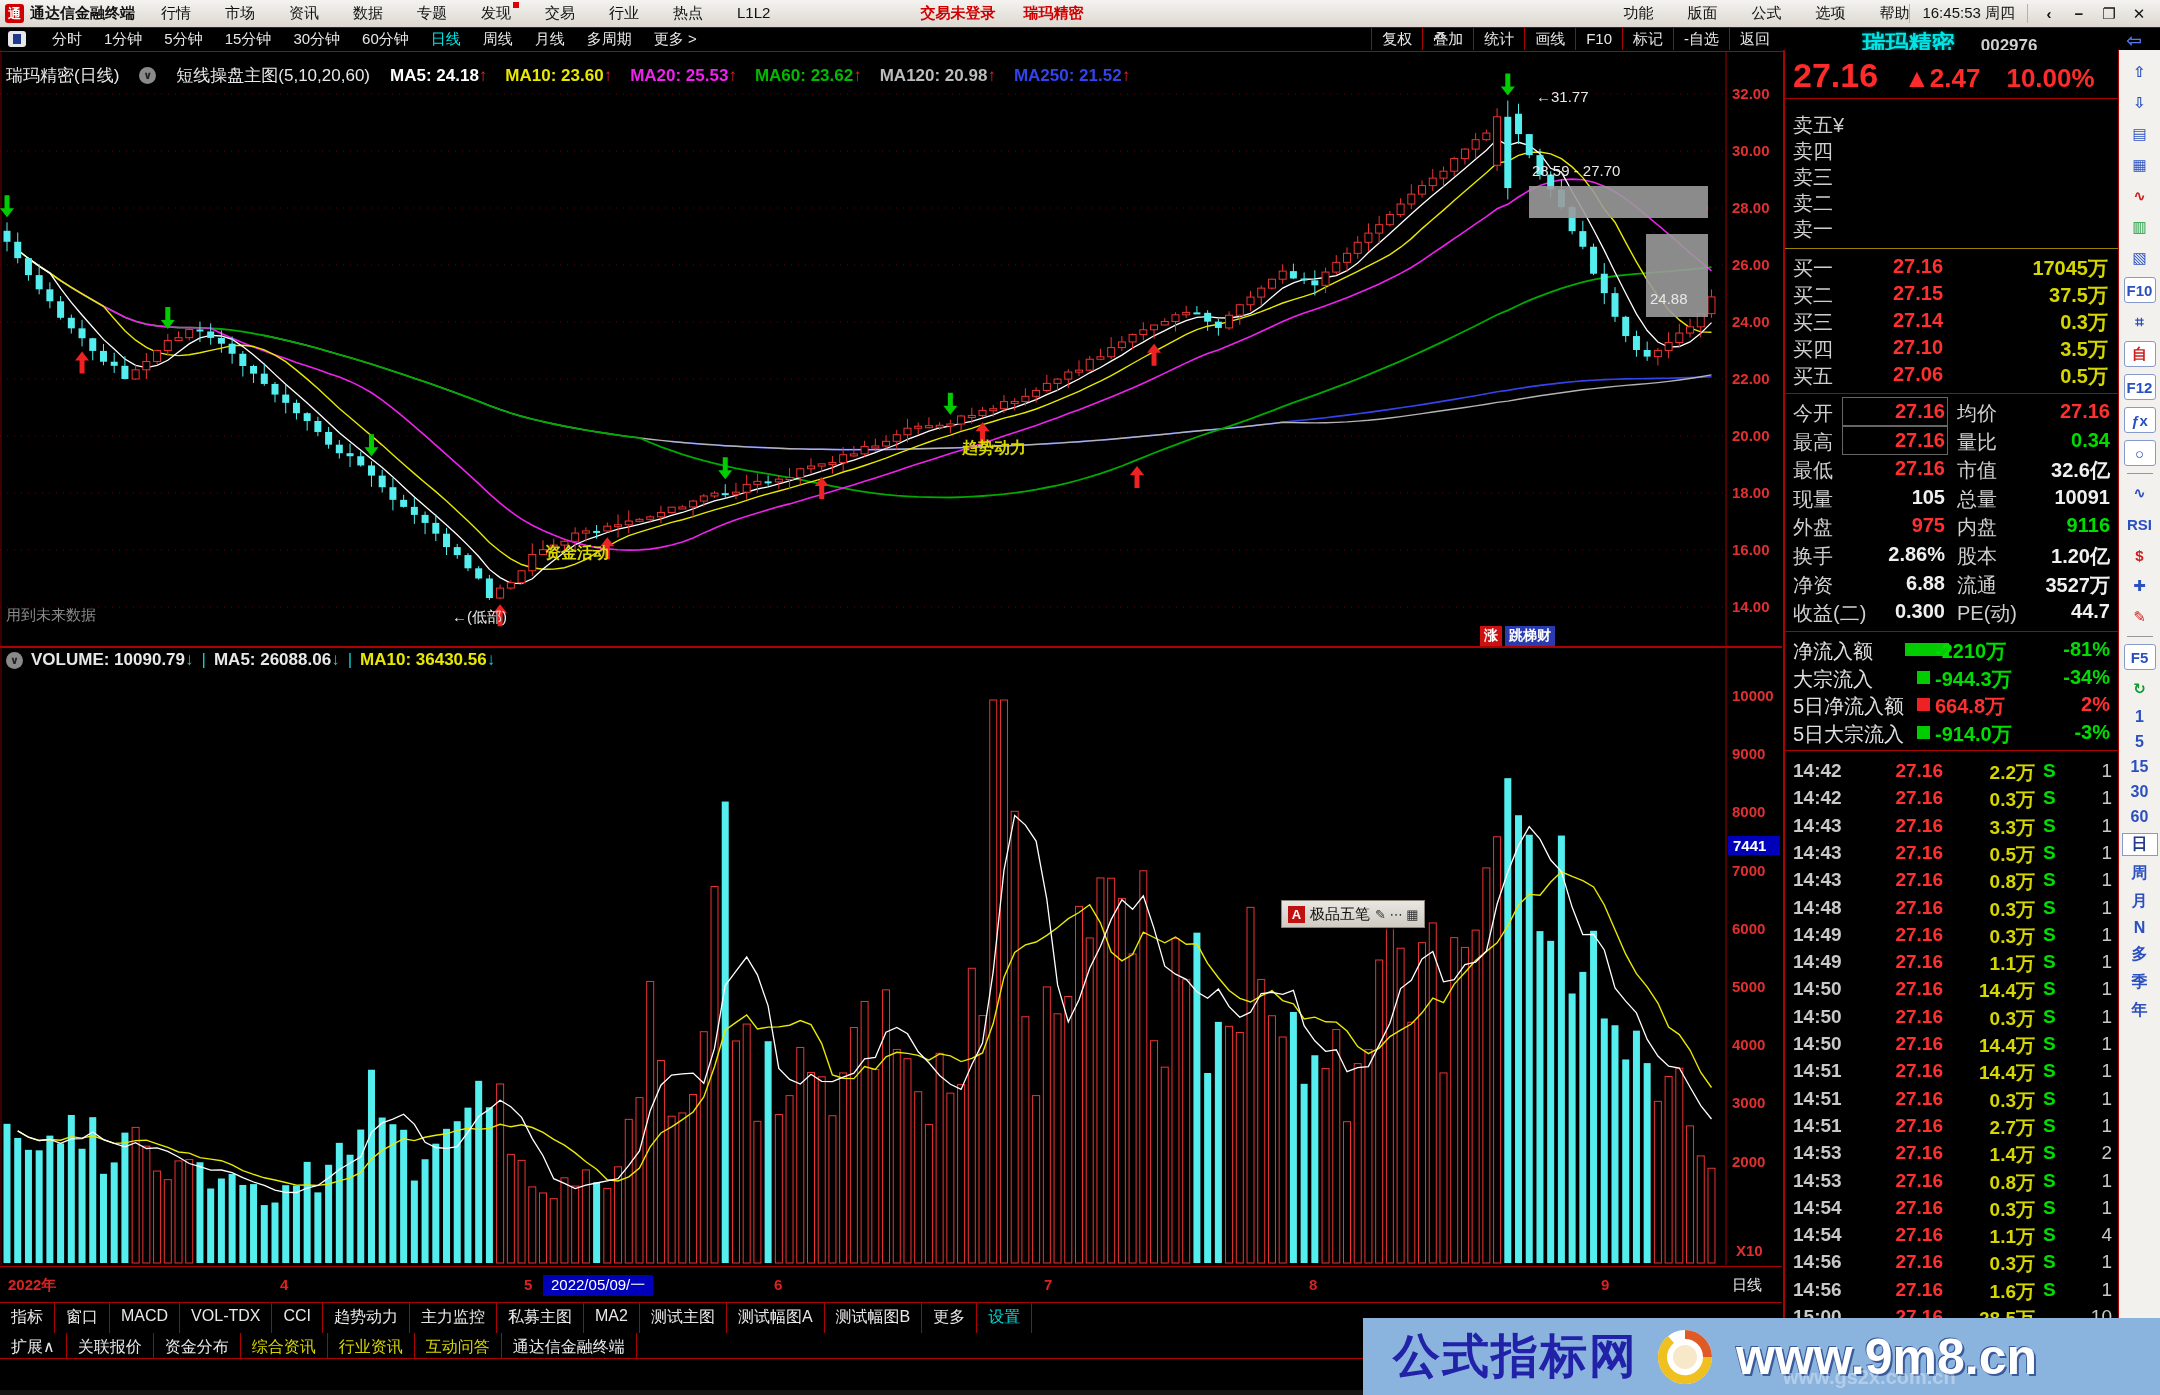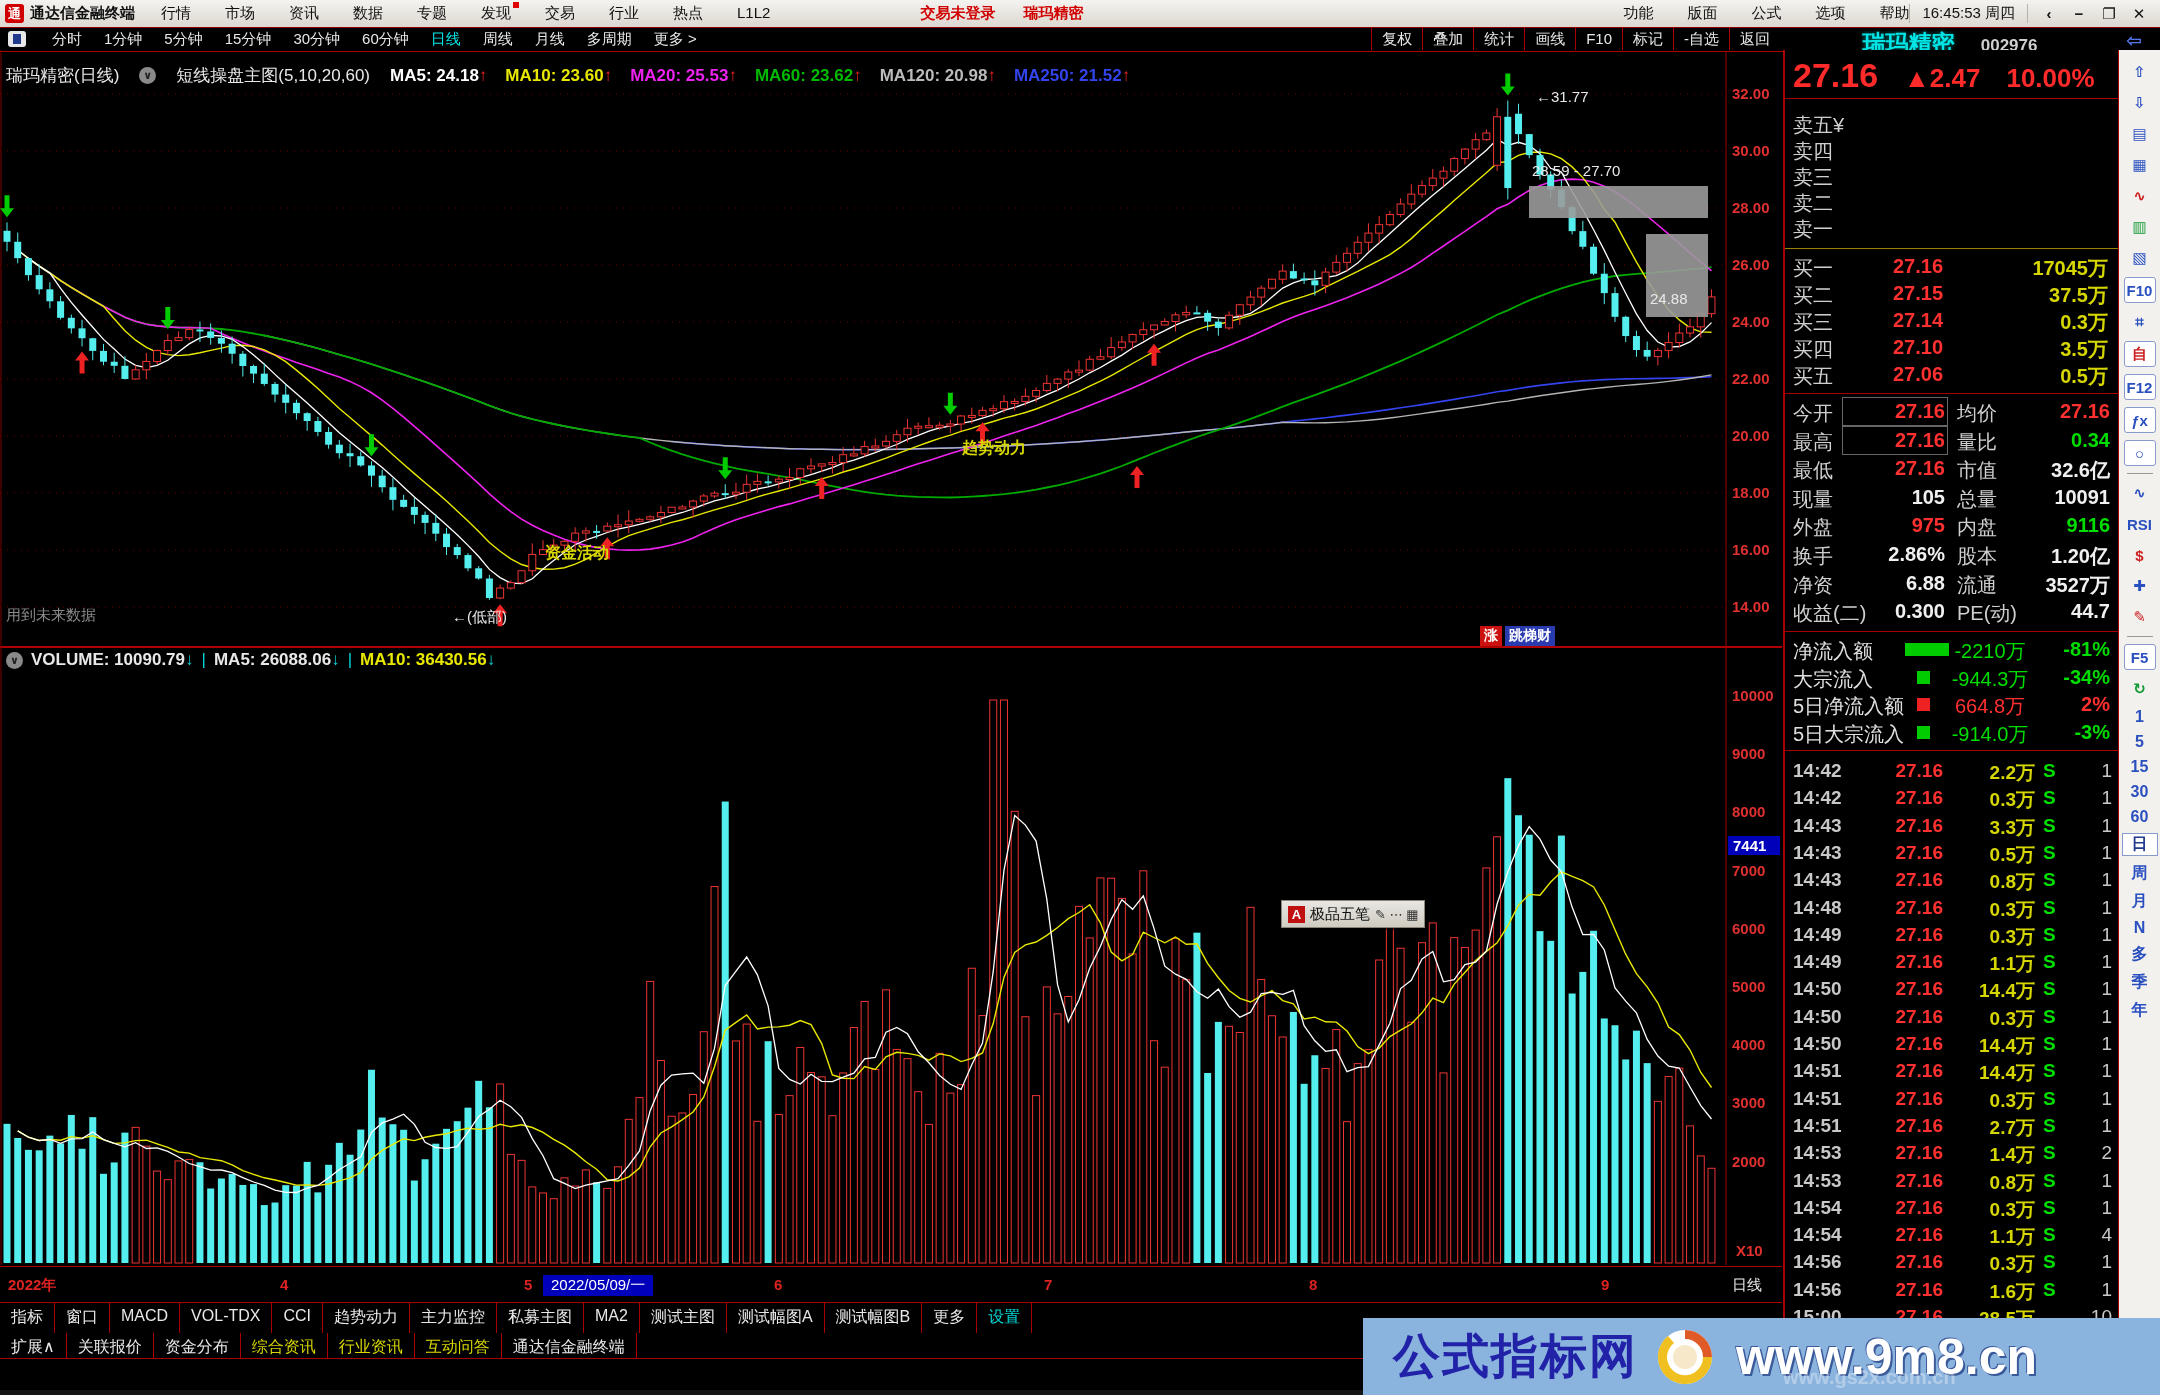--- a/index.html
+++ b/index.html
@@ -87,21 +87,21 @@
   .lvl-price{position:absolute;left:88px;width:90px;text-align:center;color:#ff3030;font-size:20px;font-weight:bold;}
   .lvl-vol{position:absolute;right:10px;text-align:center;color:#d6d600;font-size:20px;font-weight:bold;}
   .dt-l1{position:absolute;left:8px;color:#cfcfcf;font-size:20px;}
   .dt-v1{position:absolute;left:60px;width:100px;text-align:right;font-size:20px;font-weight:bold;}
   .dt-l2{position:absolute;left:172px;color:#cfcfcf;font-size:20px;}
   .dt-v2{position:absolute;right:8px;text-align:right;font-size:20px;font-weight:bold;}
   .c-red{color:#ff3030;} .c-green{color:#00dd00;} .c-white{color:#f0f0f0;}
   .boxed{outline:1px solid #666;outline-offset:2px;}
   .ff-label{position:absolute;left:8px;color:#e0e0e0;font-size:20px;}
   .ff-bar{position:absolute;top:5px;height:13px;}
-  .ff-val{position:absolute;left:150px;width:110px;text-align:center;font-size:20px;font-weight:normal;}
+  .ff-val{position:absolute;left:150px;width:110px;text-align:left;font-size:20px;font-weight:bold;}
   .ff-pct{position:absolute;right:8px;text-align:right;font-size:20px;font-weight:bold;}
   .tx-t{position:absolute;left:8px;color:#c8c8c8;font-size:19px;font-weight:bold;}
   .tx-p{position:absolute;left:78px;width:80px;text-align:right;color:#ff3030;font-size:19px;font-weight:bold;}
   .tx-v{position:absolute;left:160px;width:90px;text-align:right;color:#d6d600;font-size:19px;font-weight:bold;}
   .tx-s{position:absolute;left:258px;color:#00dd00;font-size:19px;font-weight:bold;}
   .tx-n{position:absolute;right:6px;color:#c8c8c8;font-size:19px;}
   
   .istrip{position:absolute;left:2118px;top:50px;width:42px;height:1268px;background:#f2f1ee;
     border-left:1px solid #aa0000;display:flex;flex-direction:column;align-items:center;
     padding-top:10px;box-sizing:border-box;gap:7px;}

